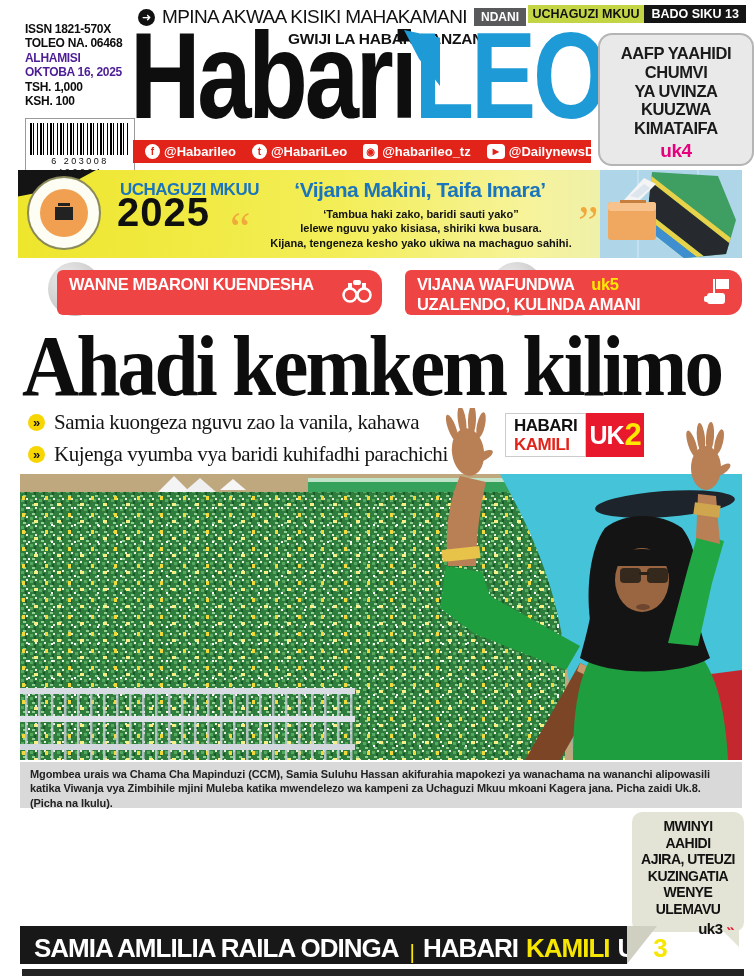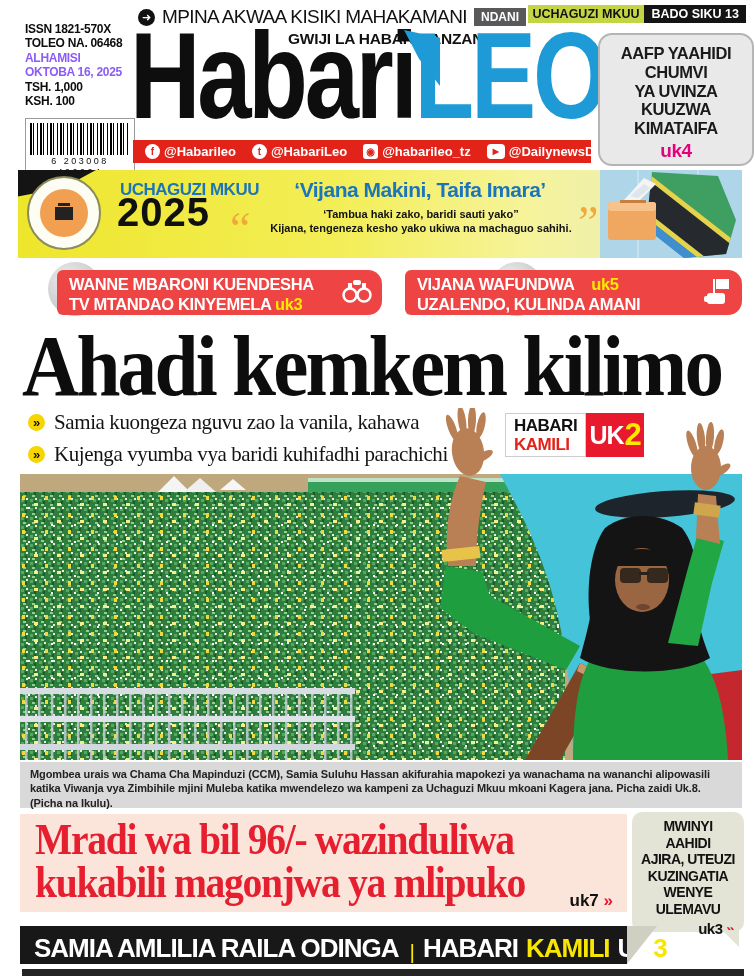--- a/index.html
+++ b/index.html
@@ -2,21 +2,21 @@
 <html><head>
 <meta charset="utf-8">
 <style>
   html,body{margin:0;padding:0;background:#fff;}
   #page{position:relative;width:755px;height:976px;background:#fff;overflow:hidden;
         font-family:"Liberation Sans",sans-serif;color:#111;}
 
   
   .info-col{position:absolute;left:25px;top:22px;width:112px;font-size:12px;font-weight:bold;
             line-height:1.2;letter-spacing:-0.3px;color:#0d0d0d;}
-  .info-col .red{color:#8b5cf6;}
+  .info-col .red{color:#4c1d95;}
   .barcode-box{margin-top:10px;width:100px;border:1px solid #9a9a9a;background:#fff;padding:4px 4px 2px 4px;}
   .bars{height:32px;background:repeating-linear-gradient(90deg,#000 0 2px,#fff 2px 3px,#000 3px 4px,#fff 4px 7px,#000 7px 8px,#fff 8px 10px);}
   .barcode-num{font-size:9px;font-weight:normal;letter-spacing:2.5px;text-align:center;margin-top:1px;}
   .website{margin-top:7px;font-size:10.5px;font-weight:bold;}
 
   
   .top-teaser{position:absolute;left:138px;top:6px;display:flex;align-items:center;gap:7px;}
   .arrow-ic{width:17px;height:17px;border-radius:50%;background:#111;color:#fff;display:flex;
             align-items:center;justify-content:center;font-size:11px;line-height:1;}
   .top-teaser .txt{font-size:19px;font-weight:normal;letter-spacing:-0.6px;}
@@ -204,20 +204,21 @@
           <div class="box"></div>
         </div>
     </div>
     <div class="banner-label">UCHAGUZI MKUU</div>
     <div class="banner-year">2025</div>
     <div class="slogan">‘Vijana Makini, Taifa Imara’</div>
     <span class="qmark l">“</span>
     <span class="qmark r">”</span>
     <div class="bquote">
       <div>‘Tambua haki zako, baridi sauti yako”</div>
+      <div>lelewe nguvu yako kisiasa, shiriki kwa busara.</div>
       <div>Kijana, tengeneza kesho yako ukiwa na machaguo sahihi.</div>
     </div>
     <div class="ballot-panel">
       <svg width="142" height="88" viewBox="0 0 142 88">
         <line x1="38" y1="0" x2="38" y2="88" stroke="#ffffff" stroke-width="1" opacity="0.5"></line>
         <line x1="98" y1="0" x2="98" y2="88" stroke="#ffffff" stroke-width="1" opacity="0.5"></line>
         <g>
           <clipPath id="tzmap">
               <path d="M52,2 L118,6 L136,50 L126,84 L84,88 L46,58 Z"></path>
             </clipPath>
@@ -238,21 +239,20 @@
         <polygon points="30,26 44,14 50,18 38,28" fill="#dde6ee"></polygon>
       </svg>
     </div>
   </div>
 
   <div class="peel" style="left:48px;top:262px;"></div>
   <div class="peel" style="left:490px;top:262px;"></div>
 
   <div class="strip" style="left:57px;width:325px;">
     <div class="ln">WANNE MBARONI KUENDESHA</div>
-    <div class="ln"><span>TV MTANDAO KINYEMELA</span> <span class="uk">uk3</span></div>
     <span class="icon">
       <svg width="32" height="30" viewBox="0 0 32 30">
         <circle cx="9" cy="18" r="6.5" fill="none" stroke="#fff" stroke-width="2.5"></circle>
         <circle cx="23" cy="18" r="6.5" fill="none" stroke="#fff" stroke-width="2.5"></circle>
         <rect x="12" y="3" width="8" height="5" rx="2" fill="#fff"></rect>
         <rect x="7" y="6" width="4" height="5" fill="#fff"></rect>
         <rect x="21" y="6" width="4" height="5" fill="#fff"></rect>
       </svg>
     </span>
   </div>
@@ -365,27 +365,20 @@
       <ellipse cx="432" cy="20" rx="4" ry="14" fill="#b97f55" transform="rotate(-20 432 20)"></ellipse>
       <ellipse cx="442" cy="13" rx="4" ry="15" fill="#b97f55" transform="rotate(-8 442 13)"></ellipse>
       <ellipse cx="452" cy="12" rx="4" ry="15" fill="#b97f55" transform="rotate(2 452 12)"></ellipse>
       <ellipse cx="461" cy="17" rx="4" ry="13" fill="#b97f55" transform="rotate(12 461 17)"></ellipse>
       <ellipse cx="464" cy="48" rx="4" ry="10" fill="#b97f55" transform="rotate(60 464 48)"></ellipse>
     </svg>
   </div>
 
   <div class="caption">Mgombea urais wa Chama Cha Mapinduzi (CCM), Samia Suluhu Hassan akifurahia mapokezi ya wanachama na wananchi alipowasili katika Viwanja vya Zimbihile mjini Muleba katika mwendelezo wa kampeni za Uchaguzi Mkuu mkoani Kagera jana. Picha zaidi Uk.8. (Picha na Ikulu).</div>
 
-  <div class="pink-box">
-    <div class="sec-headline">
-      <div>Mradi wa bil 96/- wazinduliwa</div>
-      <div>kukabili magonjwa ya mlipuko</div>
-    </div>
-    <div class="uk7"><span>uk7</span> <span class="chev">»</span></div>
-  </div>
 
   <div class="side-box">
     <div>MWINYI</div>
     <div>AAHIDI</div>
     <div>AJIRA, UTEUZI</div>
     <div>KUZINGATIA</div>
     <div>WENYE</div>
     <div>ULEMAVU</div>
     <div class="uk3"><span>uk3</span> <span class="chev">»</span></div>
   </div>

